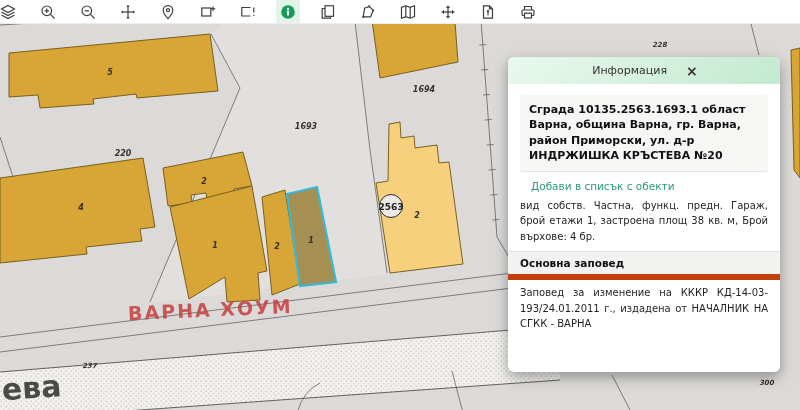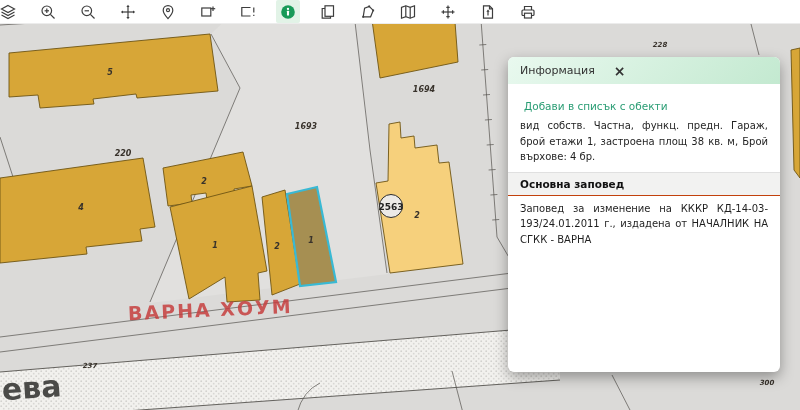--- a/index.html
+++ b/index.html
@@ -30,34 +30,34 @@
   .circle-label{font-size:9px;font-weight:bold;fill:#232323;text-anchor:middle;}
   .street{font-size:30px;font-weight:bold;fill:#4a4a48;}
   .watermark{font-size:19px;font-weight:bold;fill:rgba(197,62,62,0.85);letter-spacing:2px;}
   
   .panel{
     position:absolute;left:508px;top:57px;width:272px;height:315px;background:#fff;
     border-radius:6px;box-shadow:0 5px 14px rgba(0,0,0,.35);z-index:20;overflow:hidden;
   }
   .panel-header{
     height:27px;background:linear-gradient(135deg,#e9f9ef 0%,#c3e9d0 100%);
-    display:flex;align-items:center;justify-content:flex-start;
+    display:flex;align-items:center;justify-content:center;
     padding:0 10px 0 12px;font-size:11px;color:#333;gap:19px;
   }
   .panel-header .close{font-size:14px;font-weight:bold;color:#333;cursor:pointer;line-height:1;}
   .panel-body{padding:8px 12px 0 12px;font-size:10px;color:#1f1f1f;}
   .obj-title{
     background:#f6f6f5;border-bottom:1px solid #e2e2e2;border-radius:3px;
     padding:7px 9px;font-weight:bold;font-size:11px;line-height:1.4;color:#111;margin-top:3px;
   }
-  .add-link{display:block;color:#2a9d74;margin:8px 0 6px 4px;font-size:10.5px;text-decoration:none;cursor:pointer;}
+  .add-link{display:block;color:#2a9d74;margin:8px 0 6px 11px;font-size:10.5px;text-decoration:none;cursor:pointer;}
   .attrs,.sec-text{margin:5px 0 7px 0;line-height:1.55;text-align:justify;}
   .sec-head{
     font-weight:bold;font-size:10.5px;color:#111;background:#f2f2f1;
-    border-top:1px solid #e0e0e0;border-bottom:1px solid #c2410c;
+    border-top:1px solid #e0e0e0;border-bottom:6px solid #c2410c;
     margin:0 -12px;padding:5px 12px;
   }
 </style>
 </head>
 <body>
 
 <svg class="map" viewBox="0 0 800 410">
   <defs>
     <pattern id="stipple" width="5" height="5" patternUnits="userSpaceOnUse">
       <rect width="5" height="5" fill="#f2f1ee"></rect>
@@ -236,19 +236,20 @@
     </svg>
   </span>
 </div>
 
 <div class="panel">
   <div class="panel-header">
     <span>Информация</span>
     <span class="close">×</span>
   </div>
   <div class="panel-body">
+    <div class="obj-title">Сграда 10135.2563.1693.1 област Варна, община Варна, гр. Варна, район Приморски, ул. д-р ИНДРЖИШКА КРЪСТЕВА №20</div>
     <a class="add-link">Добави в списък с обекти</a>
     <p class="attrs">вид собств. Частна, функц. предн. Гараж, брой етажи 1, застроена площ 38 кв. м, Брой върхове: 4 бр.</p>
     <div class="sec-head">Основна заповед</div>
     <p class="sec-text">Заповед за изменение на КККР КД-14-03-193/24.01.2011 г., издадена от НАЧАЛНИК НА СГКК - ВАРНА</p>
 
   </div>
 </div>
 
 </body></html>

